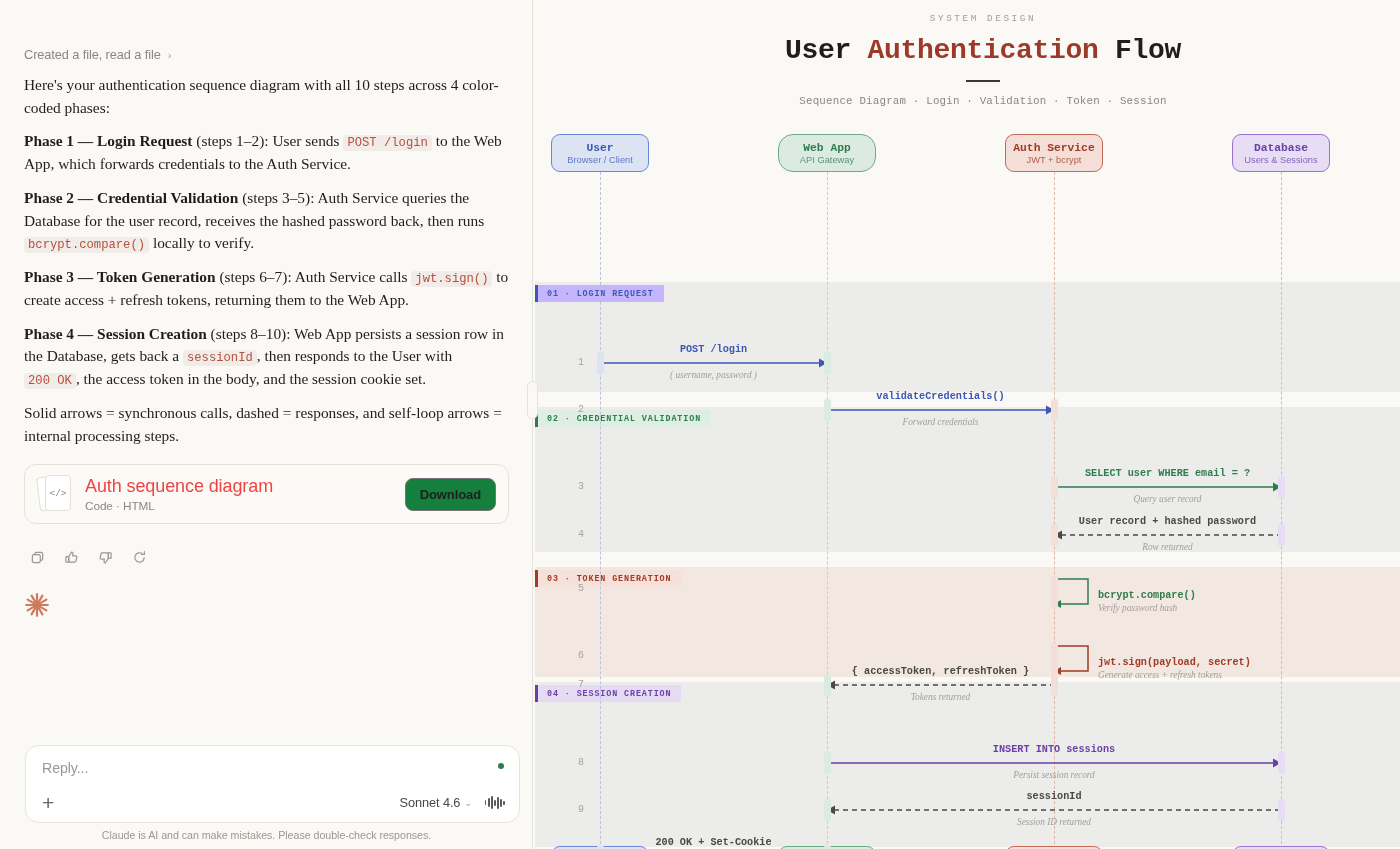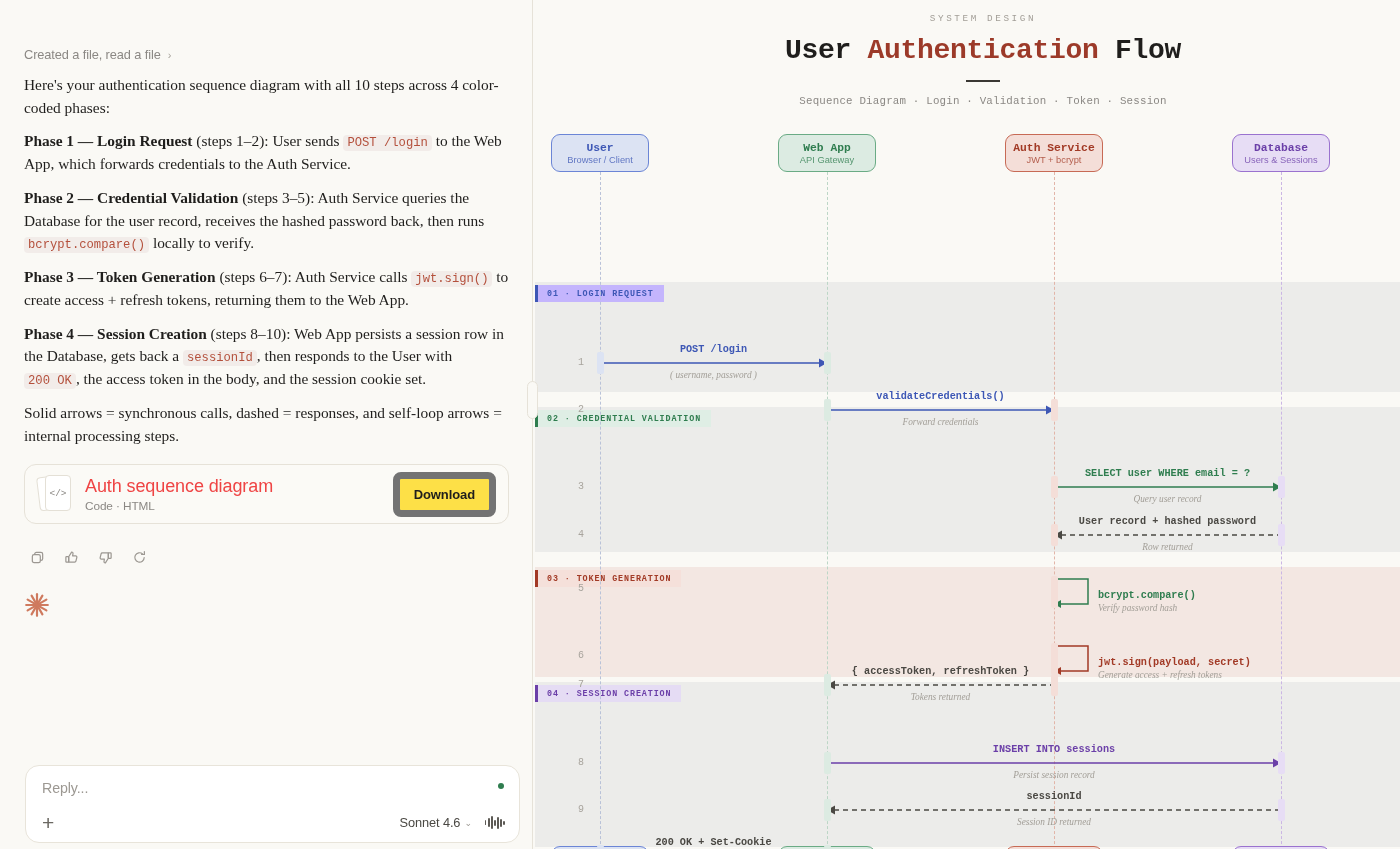--- a/index.html
+++ b/index.html
@@ -86,21 +86,21 @@
   .file-icon .sheet {
     position: absolute; border: 1px solid #e4e0d6; background: #fff; border-radius: 4px;
   }
   .file-icon .s1 { left: 1px; top: 3px; width: 26px; height: 34px; transform: rotate(-7deg); }
   .file-icon .s2 { left: 8px; top: 2px; width: 26px; height: 36px; display:flex; align-items:center; justify-content:center;
                    font-family:"Liberation Mono", monospace; font-size:9.5px; color:#8b8884; }
   .file-meta { flex: 1 1 auto; min-width: 0; }
   .file-title { font-size: 18px; color: #ef4444; letter-spacing: -0.1px; }
   .file-sub { font-size: 11.8px; color: #8b8884; margin-top: 2px; letter-spacing: -0.1px; }
   .dl-btn {
-    border: 7px solid #737373; background: #fde047; border-radius: 8px;
+    border: 1px solid #737373; background: #15803d; border-radius: 8px;
     padding: 8px 14px; font-size: 13px; font-weight: bold; color: #1f1e1c; cursor: pointer;
     letter-spacing: -0.1px;
   }
 
   .fb-row { margin-top: 20px; display: flex; gap: 8px; }
   .fb-btn {
     width: 26px; height: 26px; display: flex; align-items: center; justify-content: center;
     border-radius: 6px; cursor: pointer; color: #9c9892;
   }
   .fb-btn svg { display: block; }
@@ -304,20 +304,21 @@
               <i style="height:6px"></i>
               <i style="height:12px"></i>
               <i style="height:8px"></i>
               <i style="height:4px"></i>
           </div>
         </div>
       </div>
     </div>
   </div>
 
+  <div id="disclaimer">Claude is AI and can make mistakes. Please double-check responses.</div>
 
   <div id="divider"></div>
   <div id="resize-handle"></div>
 </div>
 
 <div id="diagram-panel">
   <div id="diagram-inner">
     <div class="eyebrow">SYSTEM DESIGN</div>
     <div class="dtitle">
       <span>User </span><span class="accent">Authentication</span><span> Flow</span>
@@ -335,21 +336,21 @@
         <div class="phase-band" style="left: 2px; top: 548px; width: 898px; height: 165px; background: rgb(236, 236, 234);"></div>
         <div class="phase-label" style="left: 2px; top: 551px; border-left-color: rgb(107, 63, 168); color: rgb(107, 63, 168); background: rgb(229, 220, 244);">04 · SESSION CREATION</div>
         <div class="lifeline" style="left: 67px; height: 712px; border-left-color: rgb(185, 194, 216);"></div>
         <div class="lifeline" style="left: 294px; height: 712px; border-left-color: rgb(188, 214, 198);"></div>
         <div class="lifeline" style="left: 521px; height: 712px; border-left-color: rgb(226, 181, 168);"></div>
         <div class="lifeline" style="left: 748px; height: 712px; border-left-color: rgb(203, 182, 228);"></div>
         <div class="actor" style="left: 18px; top: 0px; border-color: rgb(107, 133, 214); background: rgb(220, 227, 243); color: rgb(61, 87, 181);">
           <div class="a-name">User</div>
           <div class="a-sub">Browser / Client</div>
         </div>
-        <div class="actor" style="left: 245px; top: 0px; border-color: rgb(106, 171, 133); background: rgb(220, 235, 226); color: rgb(47, 125, 79);">
+        <div class="actor" style="left: 245px; top: 0px; border-color: rgb(106, 171, 133); background: rgb(220, 235, 226); color: rgb(47, 125, 79); border-radius: 15px;">
           <div class="a-name">Web App</div>
           <div class="a-sub">API Gateway</div>
         </div>
         <div class="actor" style="left: 472px; top: 0px; border-color: rgb(199, 106, 85); background: rgb(244, 222, 216); color: rgb(162, 58, 38);">
           <div class="a-name">Auth Service</div>
           <div class="a-sub">JWT + bcrypt</div>
         </div>
         <div class="actor" style="left: 699px; top: 0px; border-color: rgb(154, 114, 207); background: rgb(231, 221, 245); color: rgb(107, 63, 168);">
           <div class="a-name">Database</div>
           <div class="a-sub">Users &amp; Sessions</div>

